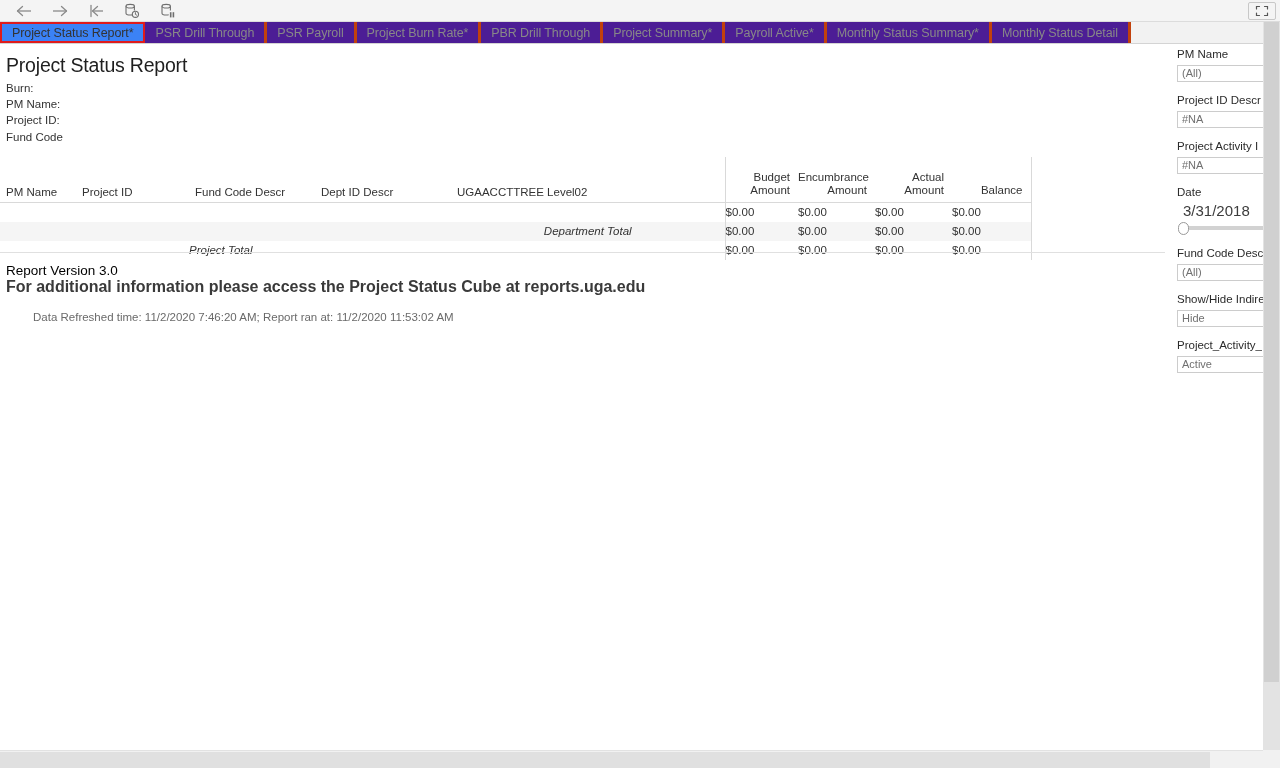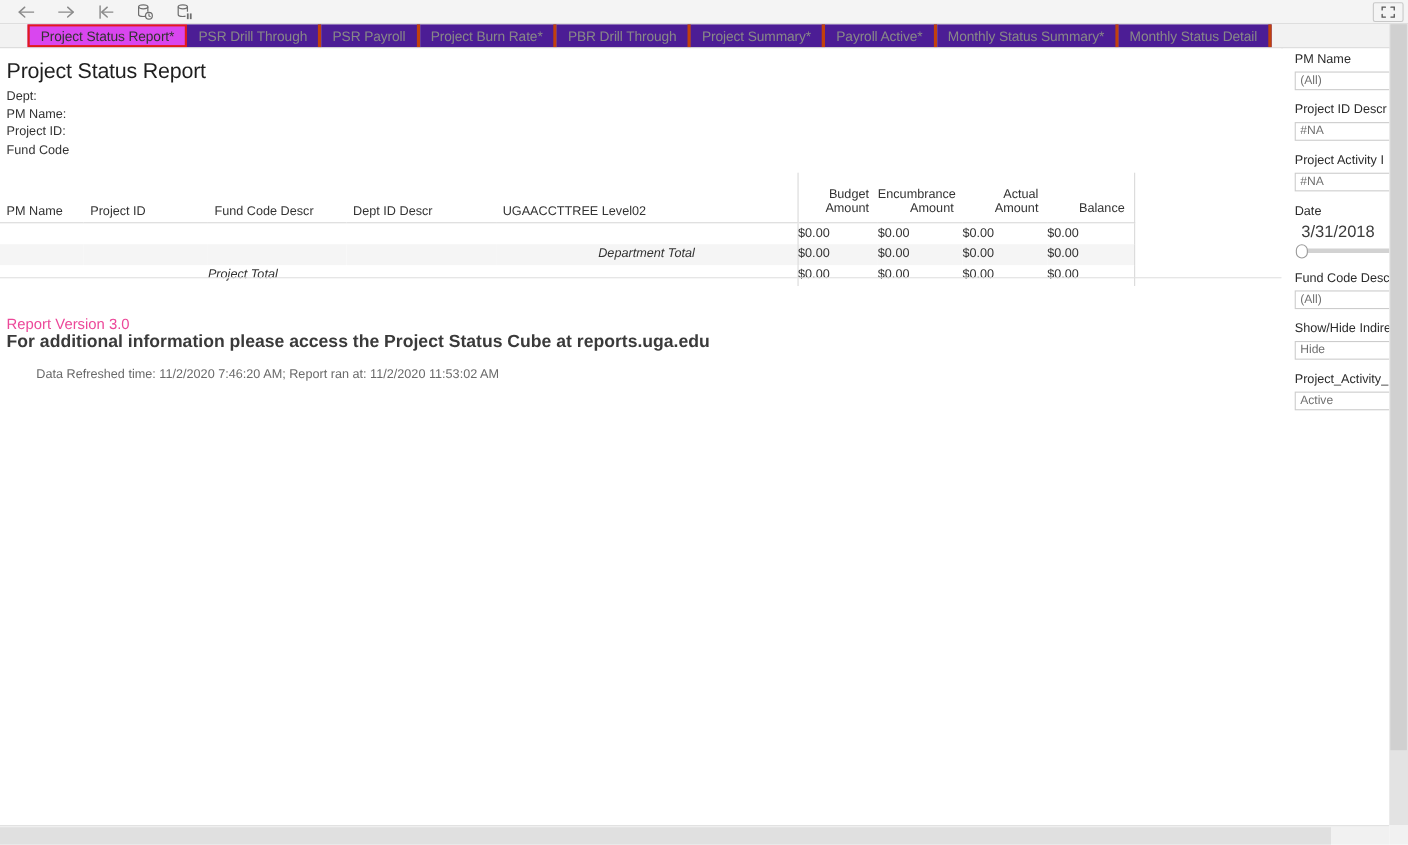--- a/index.html
+++ b/index.html
@@ -73,24 +73,23 @@
     font-size: 12.5px;
     color: #888888;
     border-right: 3px solid #c2410c;
     background: #4c1d95;
     white-space: nowrap;
     cursor: default;
     letter-spacing: -0.1px;
   }
   .tab.active {
     color: #333333;
-    background: #d946ef;
+    background: #3b82f6;
     border: 2px solid #e01b1b;
     border-right: 2px solid #e01b1b;
-    margin-left: 25px;
   }
   .tabstrip .tab:last-of-type { border-right: 1px solid #d0d0d0; }
   .tabstrip-filler {
     flex: 1;
     background: #f2f2f2;
   }
 
   
   .canvas {
     position: absolute;
@@ -180,24 +179,23 @@
   }
   .footer-rule {
     position: absolute;
     left: 0; top: 208px;
     width: 1280px;
     height: 1px;
     background: #e0e0e0;
   }
   .f-ver {
     font-size: 13.5px;
-    color: #ec4899;
+    color: #000000;
     line-height: 17px;
     white-space: nowrap;
-    margin-top: 24px;
   }
   .f-sub {
     font-size: 16px;
     color: #3a3a3a;
     line-height: 16px;
     white-space: nowrap;
     font-weight: bold;
   }
   .f-stamp {
     margin-top: 14px;
@@ -396,21 +394,21 @@
         <span>Monthly Status Detail</span>
       </div>
       <div class="tabstrip-filler"></div>
     </div>
 
   <div class="canvas">
 
     <div class="rpt-title">Project Status Report</div>
 
     <div class="rpt-params" id="rpt-params">
-        <div>Dept:</div>
+        <div>Burn:</div>
         <div>PM Name:</div>
         <div>Project ID:</div>
         <div>Fund Code</div>
       </div>
 
     <div class="xtab">
       <table>
         <colgroup>
           <col style="width:76px">
           <col style="width:113px">

